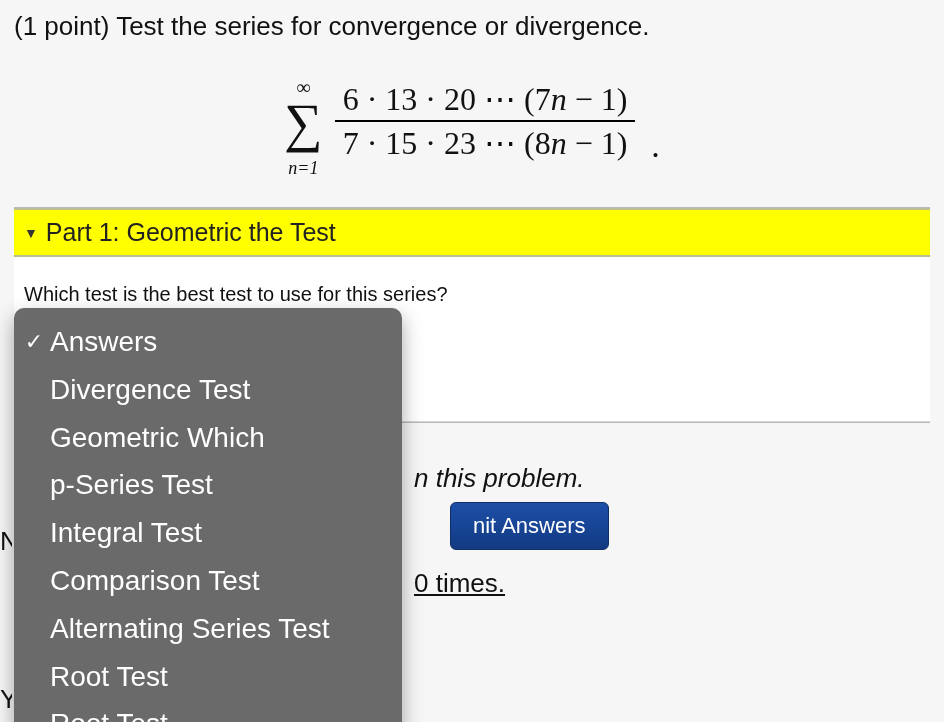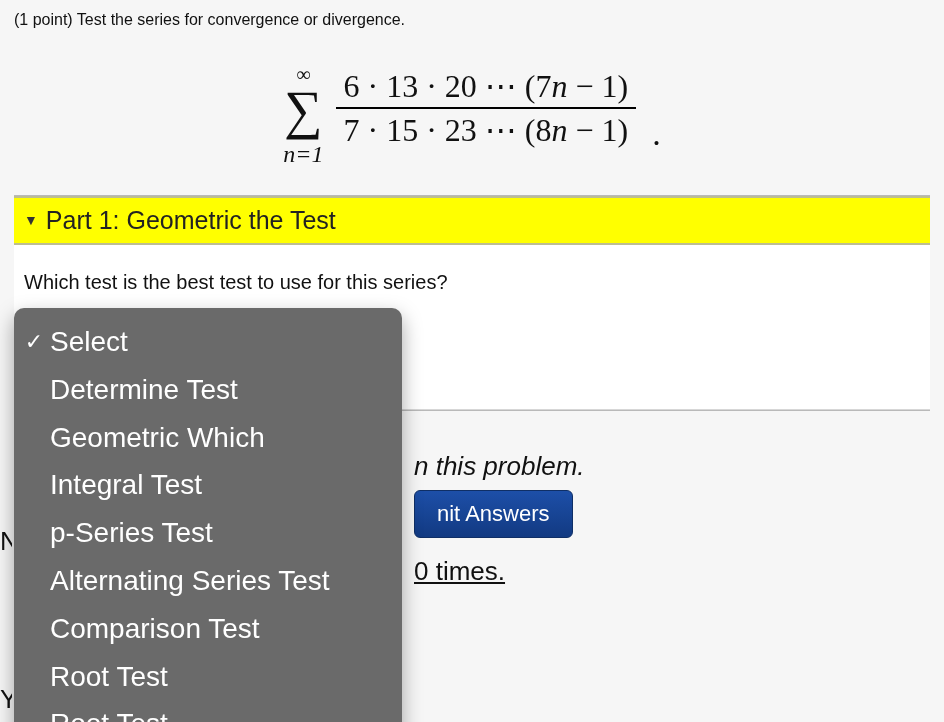--- a/index.html
+++ b/index.html
@@ -14,21 +14,21 @@
     overflow: hidden;
   }
   .page {
     position: relative;
     padding: 10px 14px 0 14px;
     box-sizing: border-box;
     width: 100%;
     height: 100%;
   }
   .prompt {
-    font-size: 16px;
+    font-size: 26px;
     line-height: 1.25;
     margin: 0 0 24px 0;
   }
   .math-block {
     text-align: center;
     font-family: "Times New Roman", Georgia, serif;
     font-size: 32px;
     margin: 12px 0 28px 0;
     display: flex;
     justify-content: center;
@@ -45,21 +45,21 @@
     font-size: 20px;
     position: relative;
     top: 0;
   }
   .sigma-sym {
     font-size: 54px;
     line-height: 0.9;
     display: block;
   }
   .sigma-bot {
-    font-size: 24px;
+    font-size: 18px;
     font-style: italic;
     position: relative;
     top: 0;
   }
   .frac {
     display: inline-flex;
     flex-direction: column;
     align-items: center;
     margin: 0 6px;
     position: relative;
@@ -117,20 +117,21 @@
     font-size: 26px;
   }
   .below-box .italic-note {
     font-style: italic;
     margin-bottom: 8px;
   }
   .submit-bar {
     display: flex;
     gap: 10px;
     margin-bottom: 18px;
+    margin-left: 36px;
   }
   .btn {
     background: #143e8a;
     background: linear-gradient(#1d4fa8, #123a82);
     color: #fff;
     border: 1px solid #0f2f66;
     border-radius: 6px;
     padding: 10px 22px;
     font-size: 22px;
   }
@@ -227,48 +228,48 @@
       <span>0 times.</span>
     </div>
   </div>
 
   <div class="edge-char" style="top:526px;">N</div>
   <div class="edge-char" style="top:684px;">Y</div>
 
   <div class="dropdown">
     <div class="item">
       <span class="check">✓</span>
-      <span>Select</span>
-    </div>
-    <div class="item">
-      <span class="check"></span>
-      <span>Determine Test</span>
+      <span>Answers</span>
+    </div>
+    <div class="item">
+      <span class="check"></span>
+      <span>Divergence Test</span>
     </div>
     <div class="item">
       <span class="check"></span>
       <span>Geometric Which</span>
     </div>
     <div class="item">
       <span class="check"></span>
+      <span>p-Series Test</span>
+    </div>
+    <div class="item">
+      <span class="check"></span>
       <span>Integral Test</span>
     </div>
     <div class="item">
       <span class="check"></span>
-      <span>p-Series Test</span>
+      <span>Comparison Test</span>
     </div>
     <div class="item">
       <span class="check"></span>
       <span>Alternating Series Test</span>
     </div>
     <div class="item">
       <span class="check"></span>
-      <span>Comparison Test</span>
-    </div>
-    <div class="item">
-      <span class="check"></span>
       <span>Root Test</span>
     </div>
     <div class="item">
       <span class="check"></span>
       <span>Root Test</span>
     </div>
   </div>
 
 </div>
 

